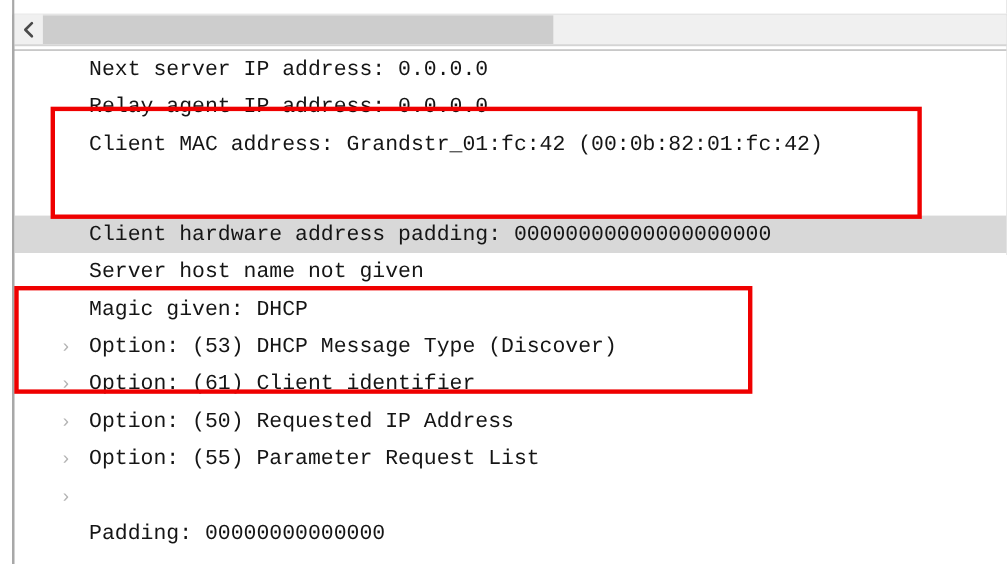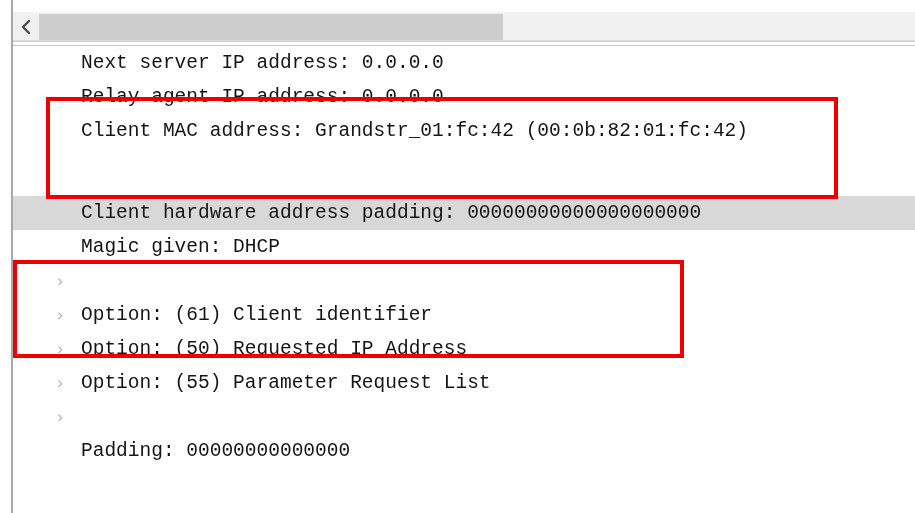--- a/index.html
+++ b/index.html
@@ -14,21 +14,21 @@
     font-family: "Liberation Mono", "DejaVu Sans Mono", monospace;
     overflow: hidden;
     position: relative;
   }
 
   
   #app {
     position: absolute;
     left: 0; top: 0;
     width: 915px; height: 513px;
-    background: #f0abfc;
+    background: #a3a3a3;
   }
 
   
   .top-edge {
     position: absolute;
     left: 0; top: 0;
     width: 915px; height: 12px;
     background: #ffffff;
     border-bottom: 1px solid #f2f2f2;
   }
@@ -173,22 +173,23 @@
     <div class="hscroll-track-rest"></div>
     <div class="hscroll-thumb"></div>
   </div>
   <div class="scroll-sep"></div>
 
   <div class="tree" id="tree">
       <div class="row"><span class="label">Next server IP address: 0.0.0.0</span></div>
       <div class="row"><span class="label">Relay agent IP address: 0.0.0.0</span></div>
       <div class="row"><span class="label">Client MAC address: Grandstr_01:fc:42 (00:0b:82:01:fc:42)</span></div>
       <div class="row selected"><span class="label">Client hardware address padding: 00000000000000000000</span></div>
+      <div class="row"><span class="label">Server host name not given</span></div>
       <div class="row"><span class="label">Magic given: DHCP</span></div>
-      <div class="row"><span class="twisty">›</span></div>
+      <div class="row"><span class="twisty">›</span><span class="label">Option: (53) DHCP Message Type (Discover)</span></div>
       <div class="row"><span class="twisty">›</span><span class="label">Option: (61) Client identifier</span></div>
       <div class="row"><span class="twisty">›</span><span class="label">Option: (50) Requested IP Address</span></div>
       <div class="row"><span class="twisty">›</span><span class="label">Option: (55) Parameter Request List</span></div>
       <div class="row"><span class="twisty">›</span></div>
       <div class="row"><span class="label">Padding: 00000000000000</span></div>
     </div>
 
   <div class="pane-divider-outer"></div>
   <div class="pane-divider"></div>
 

